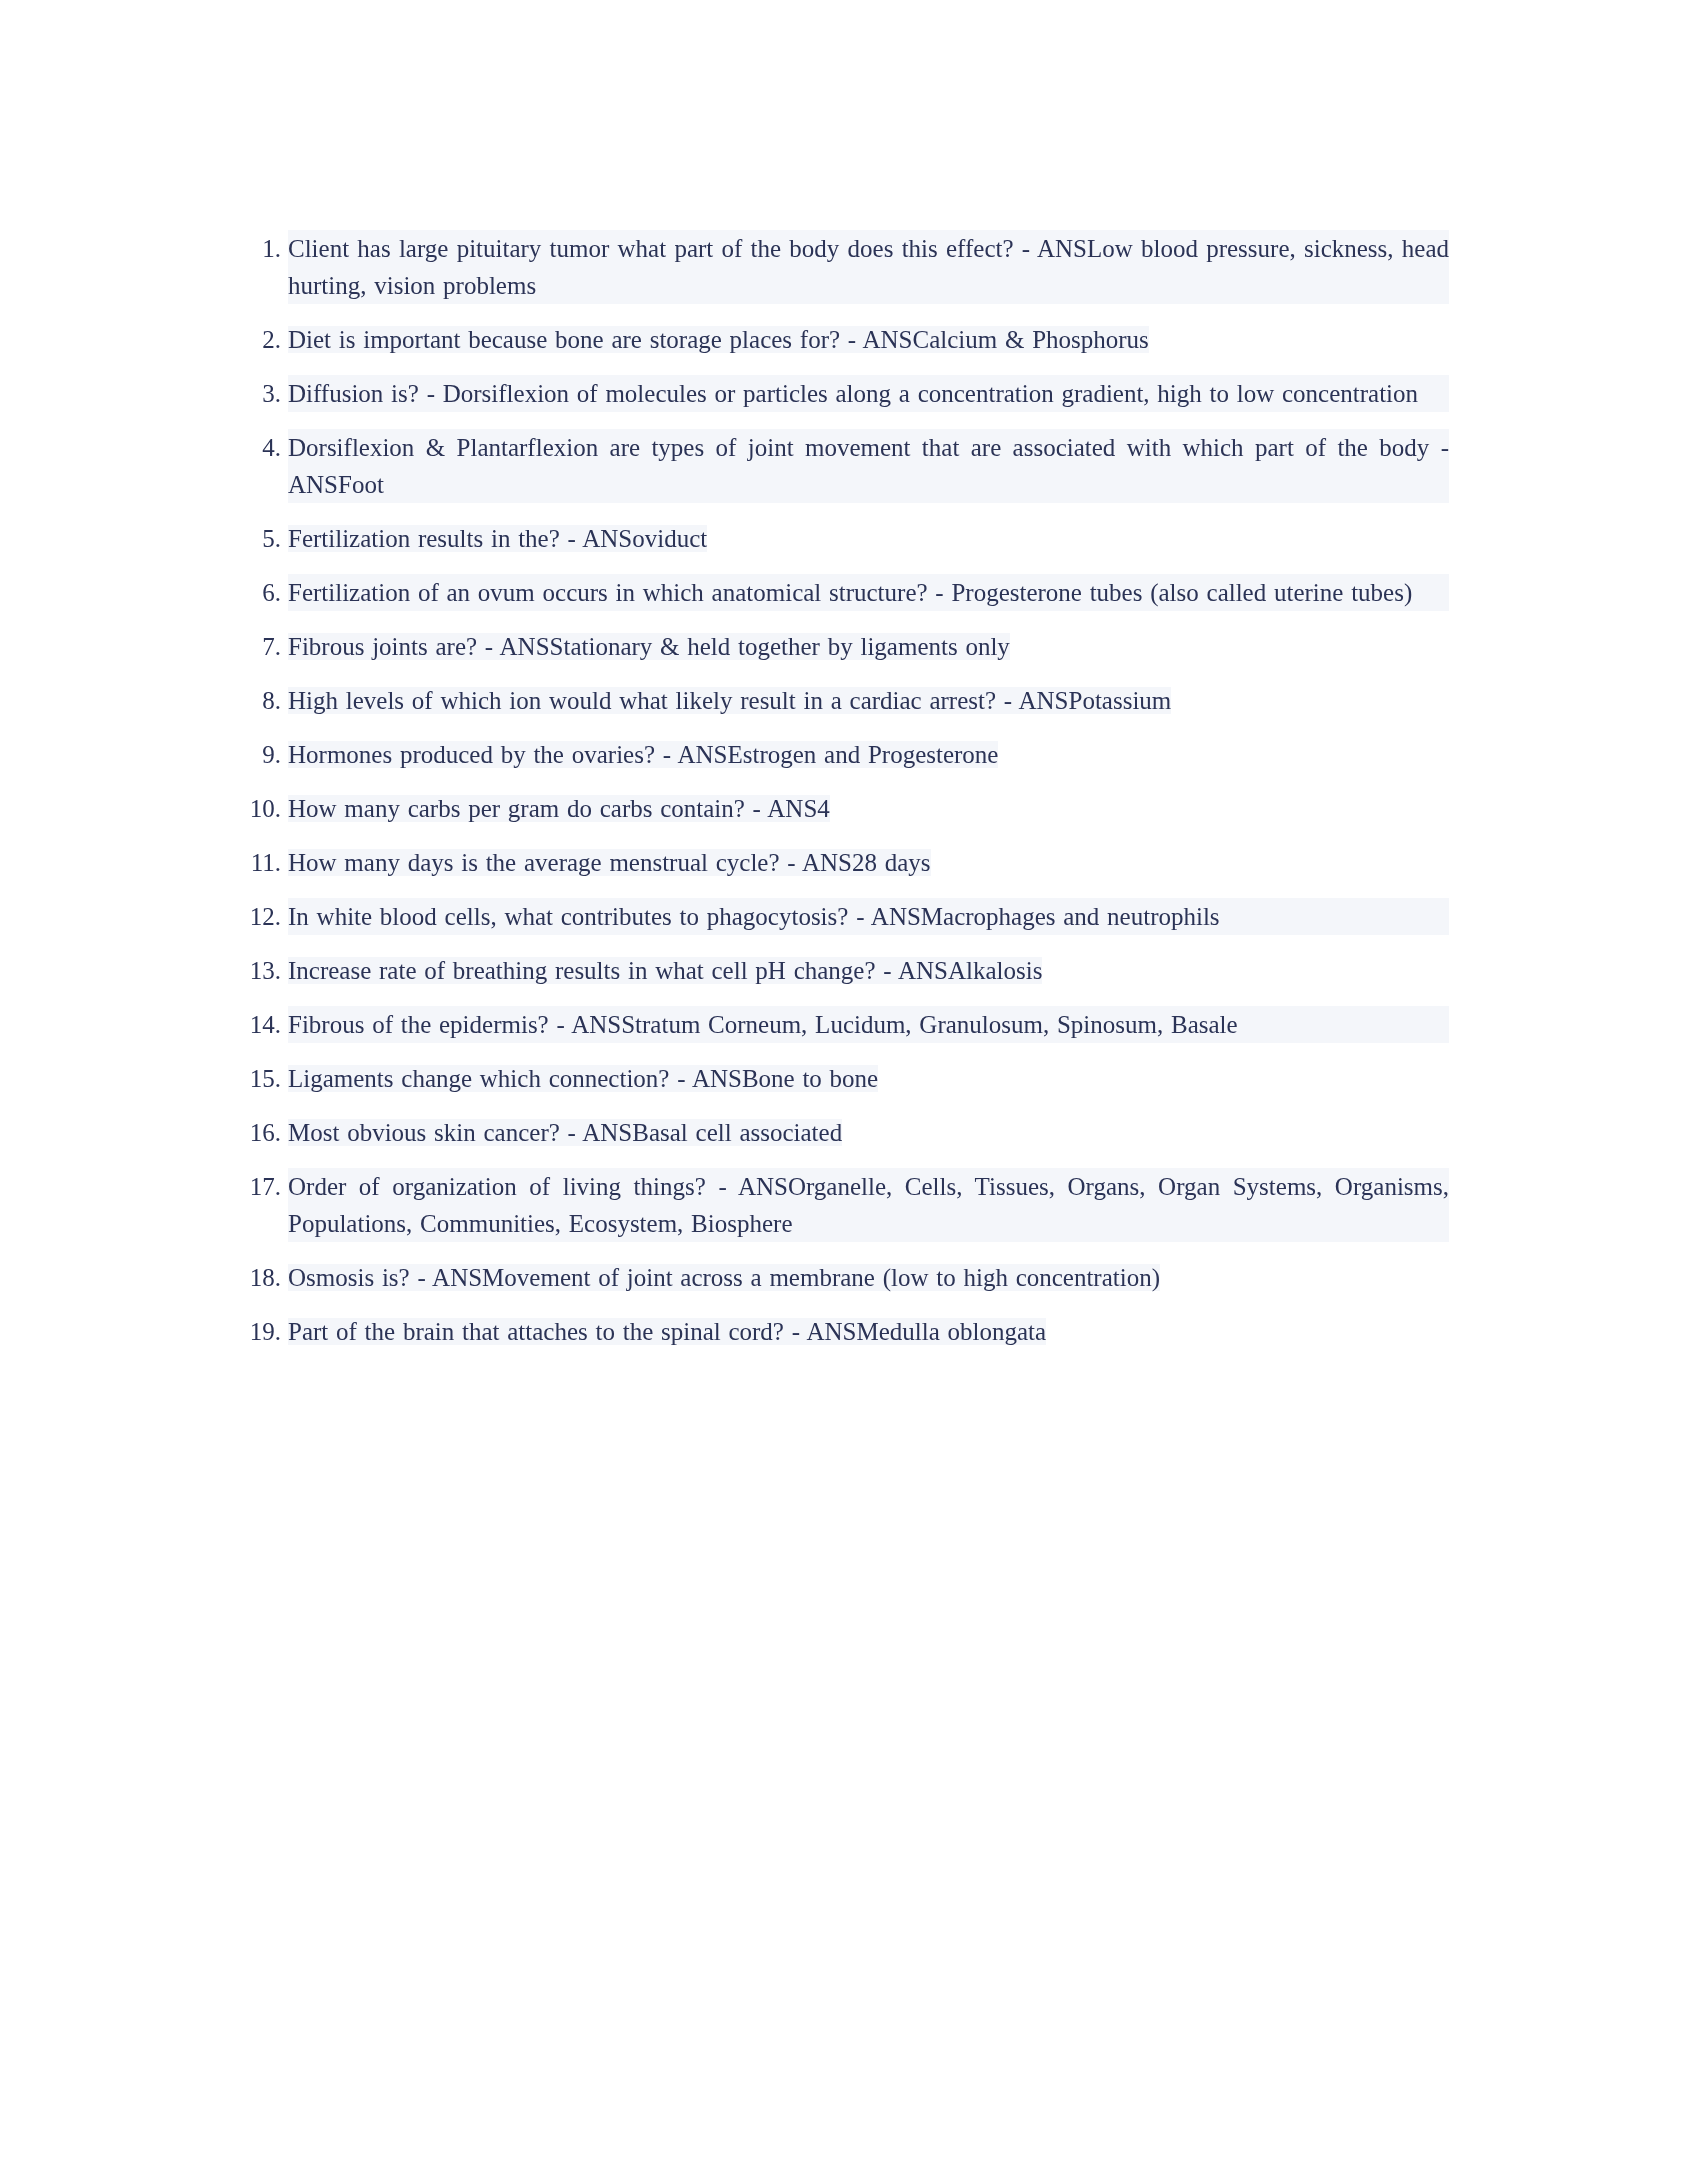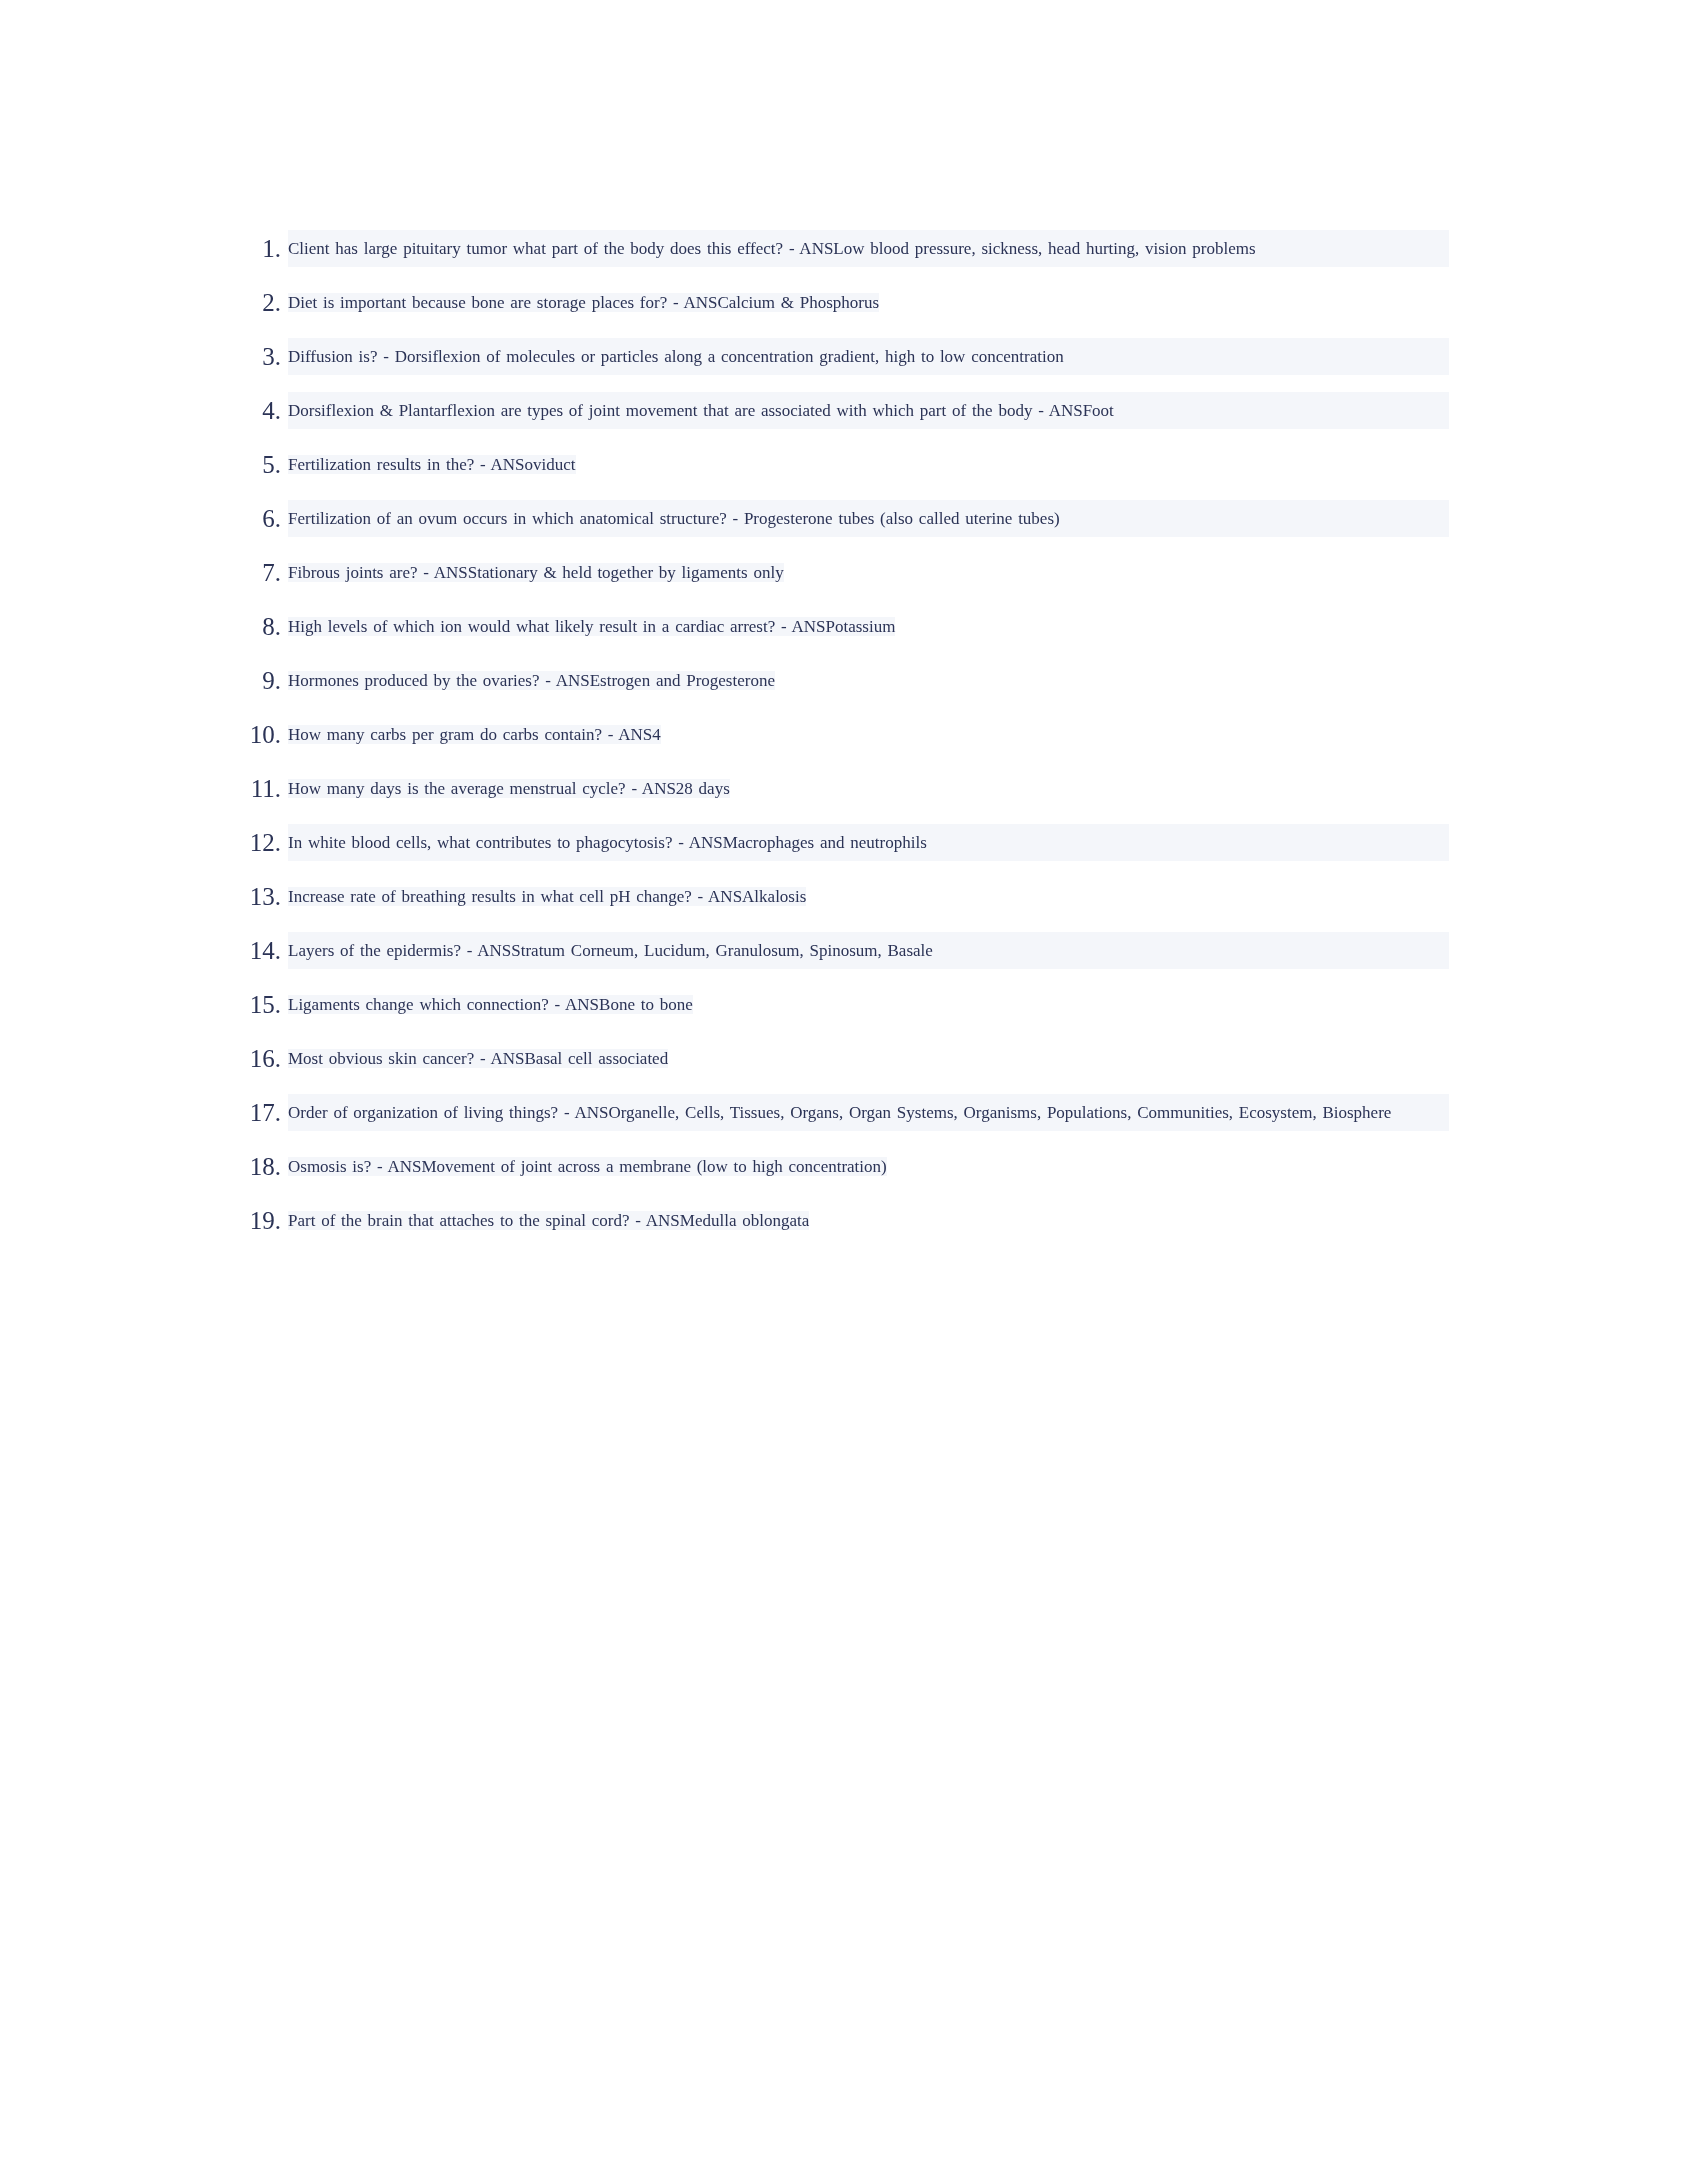--- a/index.html
+++ b/index.html
@@ -35,21 +35,21 @@
     margin: 0;
     padding: 0;
     counter-reset: qa;
   }
 
   li.qa-item {
     position: relative;
     counter-increment: qa;
     padding-left: 43px;
     margin-bottom: 17px;
-    font-size: 17px;
+    font-size: 25px;
     line-height: 37px;
     color: #2b3356;
   }
 
   li.qa-item::before {
     content: counter(qa) ".";
     position: absolute;
     left: 0;
     top: 0;
     width: 36px;
@@ -103,21 +103,21 @@
         <li class="qa-item single"><span class="qa-text">Fibrous joints are? - ANSStationary &amp; held together by ligaments only</span></li>
         <li class="qa-item single"><span class="qa-text">High levels of which ion would what likely result in a cardiac arrest? - ANSPotassium</span></li>
         <li class="qa-item single"><span class="qa-text">Hormones produced by the ovaries? - ANSEstrogen and Progesterone</span></li>
         <li class="qa-item single"><span class="qa-text">How many carbs per gram do carbs contain? - ANS4</span></li>
         <li class="qa-item single"><span class="qa-text">How many days is the average menstrual cycle? - ANS28 days</span></li>
         <li class="qa-item justify">
           <span class="qa-text">In white blood cells, what contributes to phagocytosis? - ANSMacrophages and neutrophils</span>
         </li>
         <li class="qa-item single"><span class="qa-text">Increase rate of breathing results in what cell pH change? - ANSAlkalosis</span></li>
         <li class="qa-item justify">
-          <span class="qa-text">Layers of the epidermis? - ANSStratum Corneum, Lucidum, Granulosum, Spinosum, Basale</span>
+          <span class="qa-text">Fibrous of the epidermis? - ANSStratum Corneum, Lucidum, Granulosum, Spinosum, Basale</span>
         </li>
         <li class="qa-item single"><span class="qa-text">Ligaments change which connection? - ANSBone to bone</span></li>
         <li class="qa-item single"><span class="qa-text">Most obvious skin cancer? - ANSBasal cell associated</span></li>
         <li class="qa-item justify">
           <span class="qa-text">Order of organization of living things? - ANSOrganelle, Cells, Tissues, Organs, Organ Systems, Organisms, Populations, Communities, Ecosystem, Biosphere</span>
         </li>
         <li class="qa-item single"><span class="qa-text">Osmosis is? - ANSMovement of joint across a membrane (low to high concentration)</span></li>
         <li class="qa-item single"><span class="qa-text">Part of the brain that attaches to the spinal cord? - ANSMedulla oblongata</span></li>
       </ol>
   </div>

